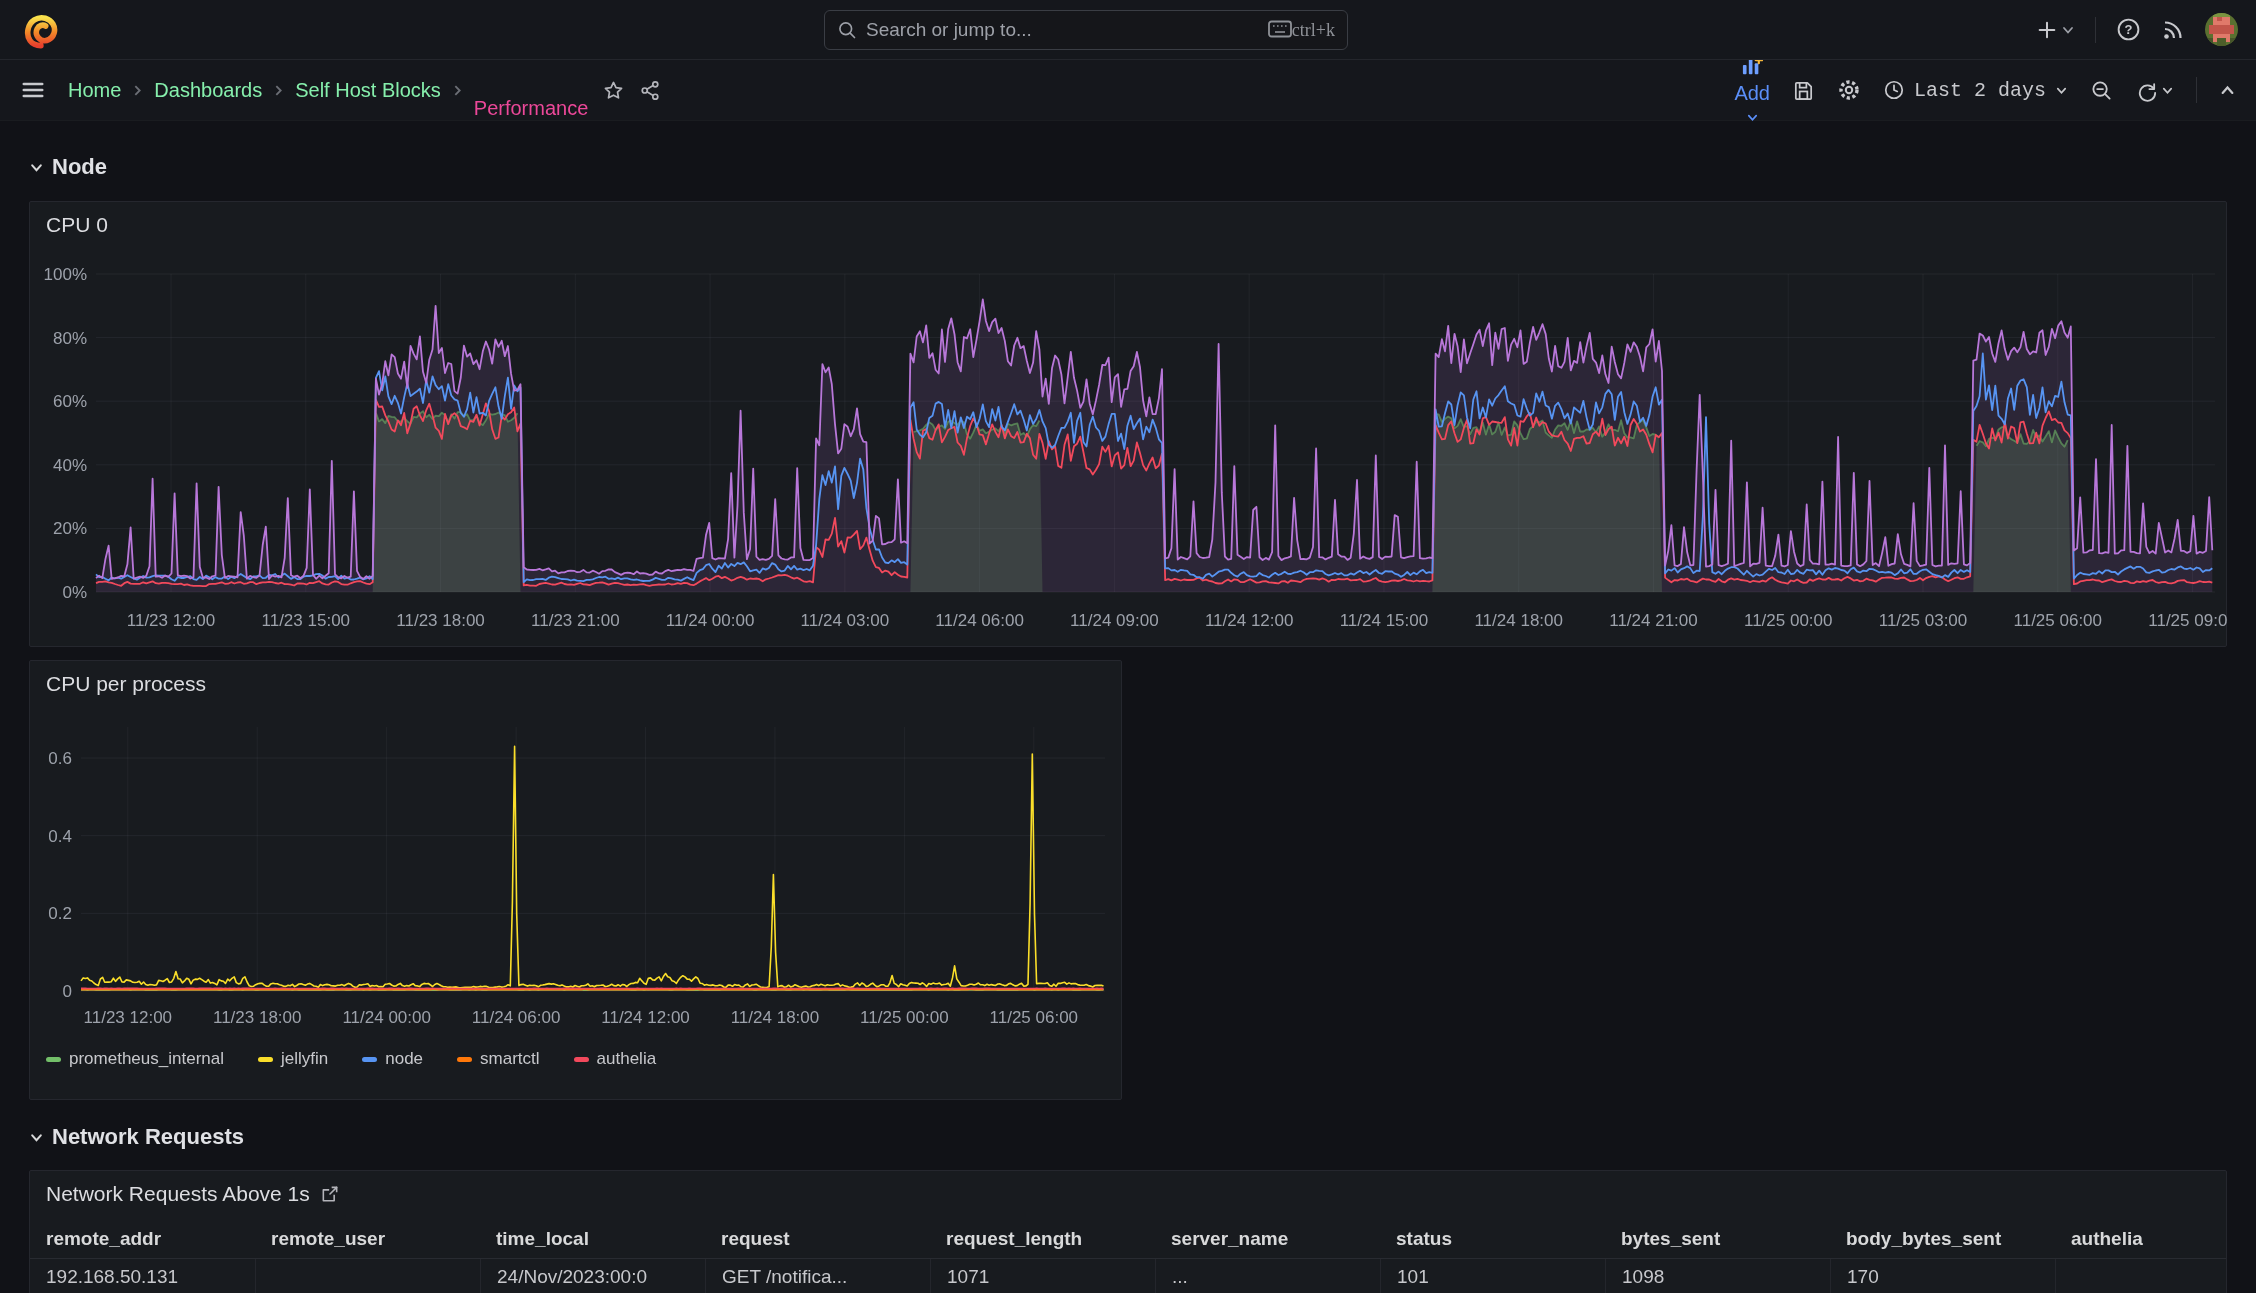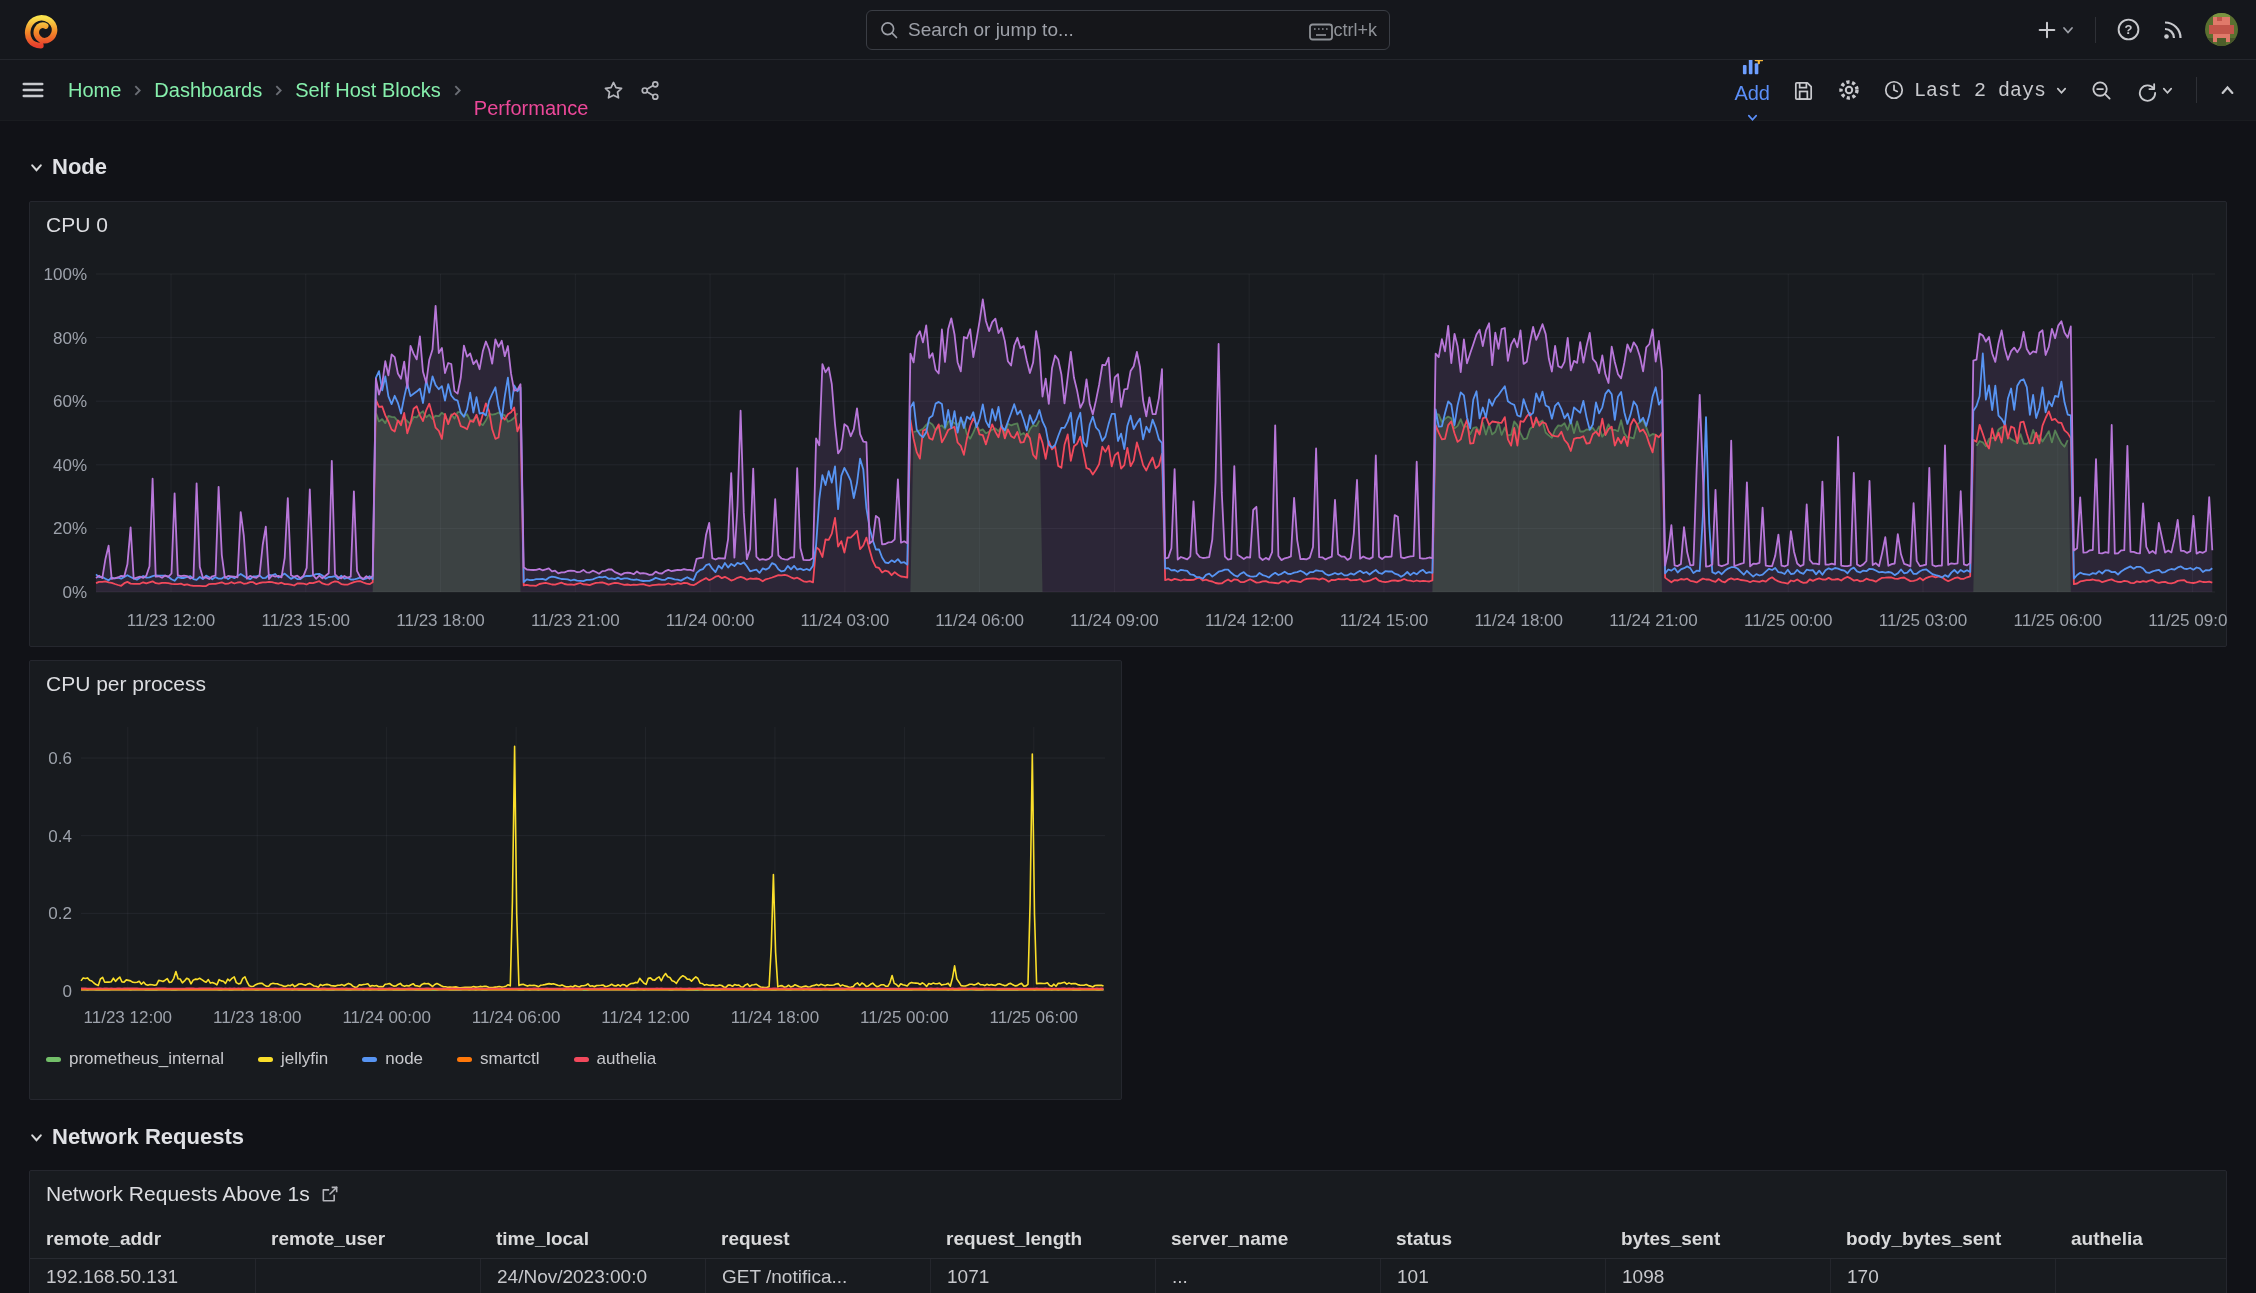--- a/index.html
+++ b/index.html
@@ -3,25 +3,25 @@
 <meta charset="utf-8">
 <style>
   * { margin:0; padding:0; box-sizing:border-box; }
   html,body { width:2256px; height:1293px; overflow:hidden; background:#111217;
     font-family:"Liberation Sans", sans-serif; color:#d8d9da; }
   svg { display:block; }
   
   .topbar { height:60px; background:#15171c; border-bottom:1px solid #24262c;
     display:flex; align-items:center; padding:0 18px; position:relative; }
   .logo { width:36px; height:38px; margin-left:6px; cursor:pointer; }
-  .searchbox { position:absolute; left:866px; top:10px; width:524px; height:40px;
+  .searchbox { position:absolute; left:824px; top:10px; width:524px; height:40px;
     background:#15161a; border:1px solid #3a3d44; border-radius:6px;
     display:flex; align-items:center; padding:0 12px; color:#9da0a8; font-size:19px; cursor:text; }
   .searchbox .ph { margin-left:9px; flex:1; }
-  .kbd { display:flex; align-items:flex-end; color:#8e9197; font-size:18px; }
+  .kbd { display:flex; align-items:flex-start; color:#8e9197; font-size:18px;font-family:Liberation Serif, serif; }
   .tr-icons { margin-left:auto; display:flex; align-items:center; gap:20px; }
   .vdiv { width:1px; height:26px; background:#2e3036; }
   .iconbtn { display:flex; align-items:center; gap:3px; cursor:pointer; }
   .avatar { width:33px; height:33px; border-radius:50%; overflow:hidden; cursor:pointer; }
   
   .navbar { height:61px; background:#15171c; display:flex; align-items:center;
     padding:0 20px; border-bottom:1px solid #1a1c20; }
   .crumbs { display:flex; align-items:center; gap:10px; margin-left:22px; font-size:20px; }
   .crumb { color:#86efac; cursor:pointer; }
   .crumb.current { color:#ec4899; cursor:default;margin-top:36px; }

